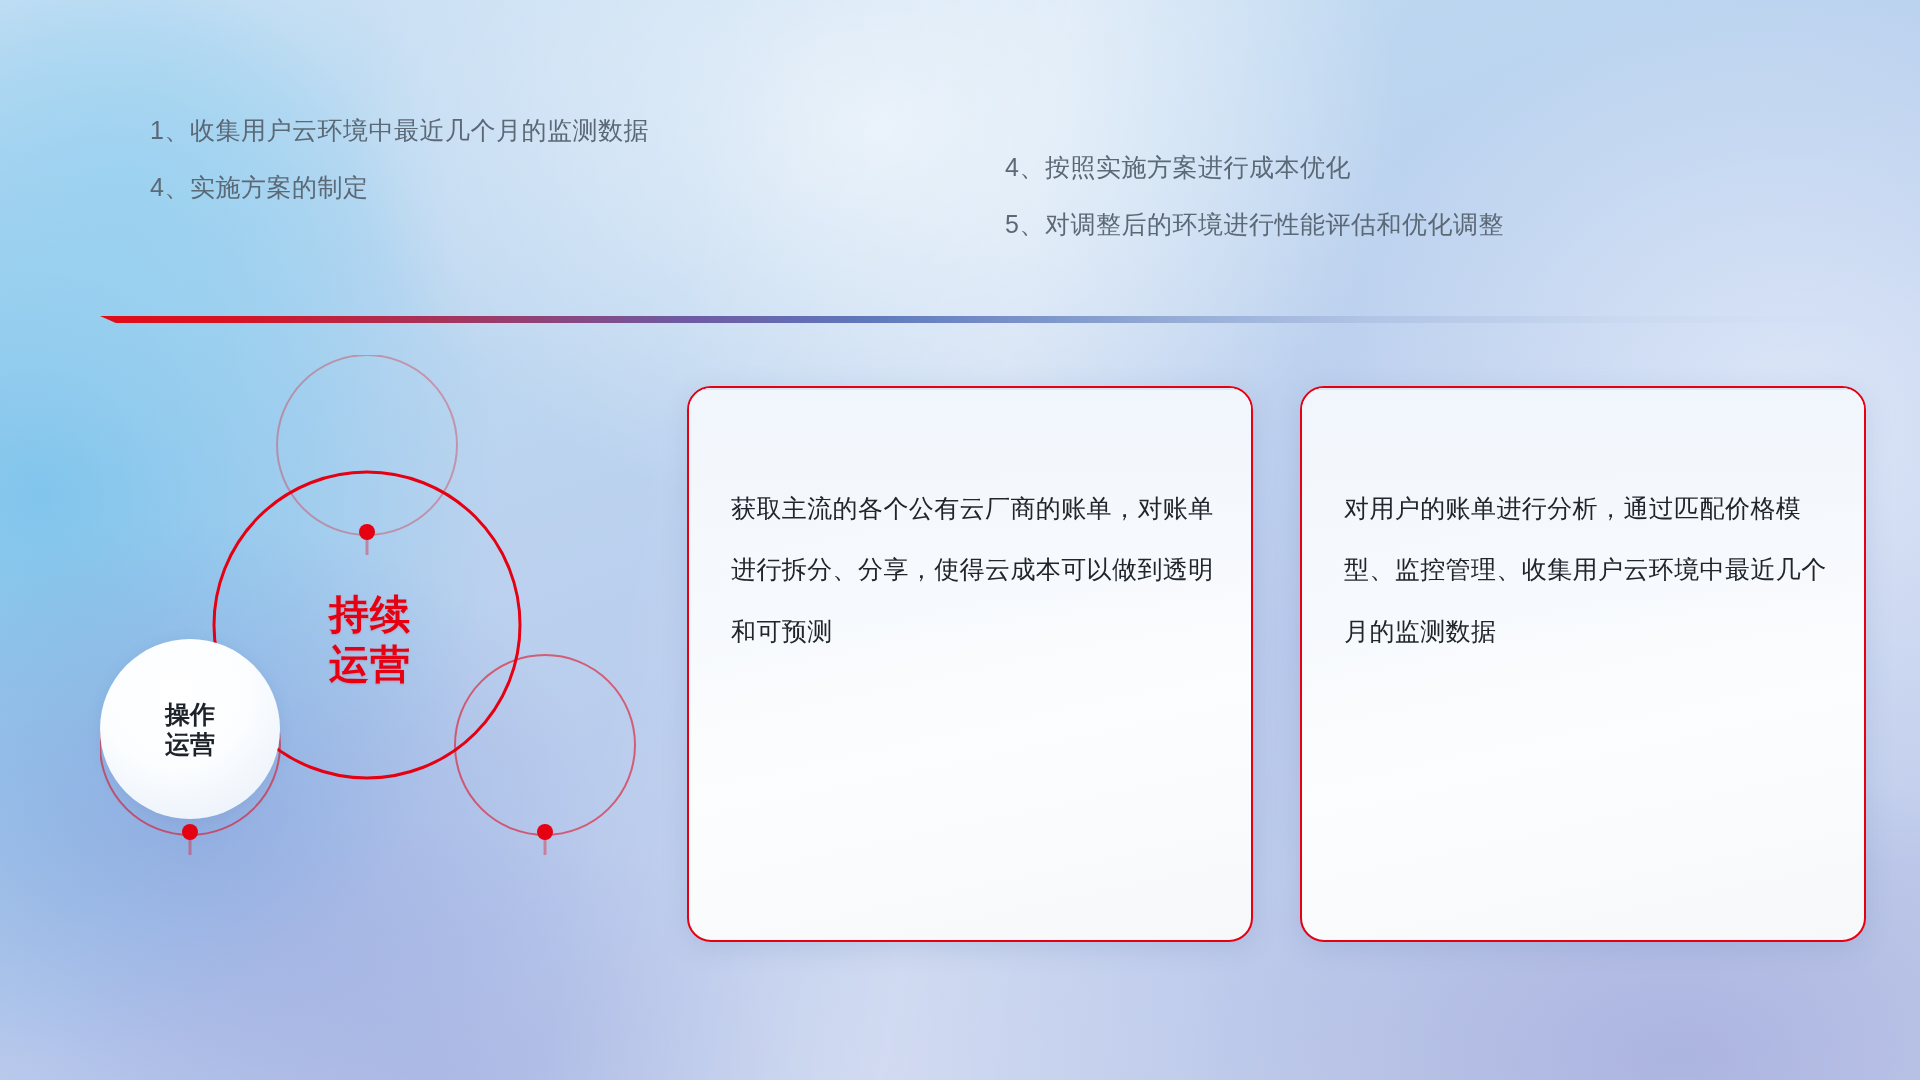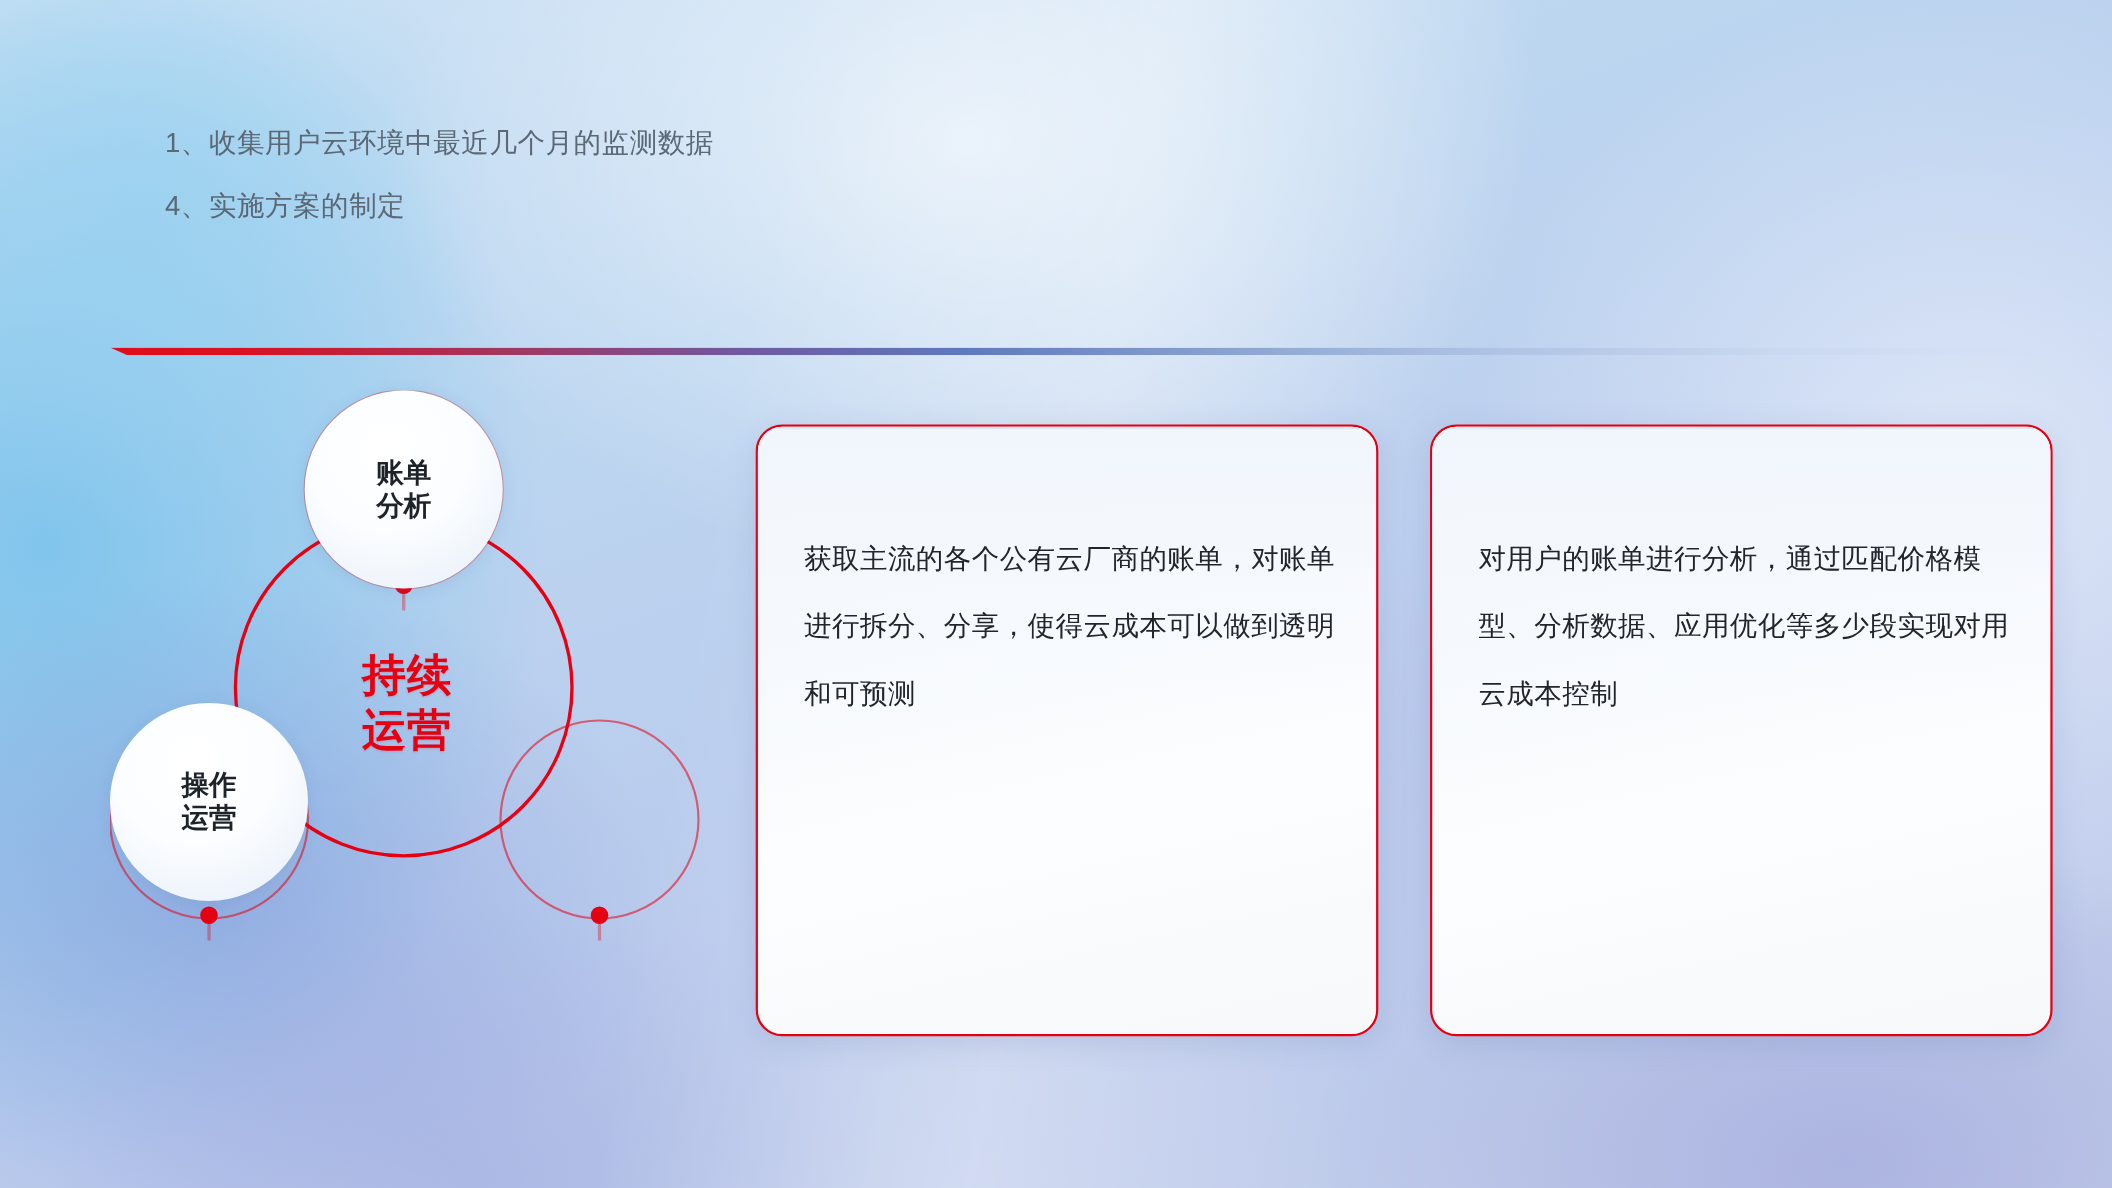--- a/index.html
+++ b/index.html
@@ -188,20 +188,24 @@
   <div class="bg-layer bg-white-right"></div>
   <div class="bg-layer bg-violet-br"></div>
   <div class="bg-layer bg-violet-bl"></div>
   <div class="bg-layer bg-sheen"></div>
 
   <div class="bullets left">
     <div class="bullet-row">1、收集用户云环境中最近几个月的监测数据</div>
     <div class="bullet-row">4、实施方案的制定</div>
   </div>
 
+  <div class="bullets right">
+    <div class="bullet-row">4、按照实施方案进行成本优化</div>
+    <div class="bullet-row">5、对调整后的环境进行性能评估和优化调整</div>
+  </div>
 
   <div class="header-rule"></div>
 
   <div class="venn">
 
     <svg width="540" height="600" viewBox="0 0 540 600">
 
       <circle cx="267" cy="270" r="153" fill="none" stroke="#e50012" stroke-width="3"></circle>
 
       <circle cx="267" cy="90" r="90" fill="none" stroke="rgba(229,0,18,0.30)" stroke-width="2"></circle>
@@ -210,26 +214,20 @@
 
       <line x1="267" y1="177" x2="267" y2="200" stroke="rgba(229,0,18,0.35)" stroke-width="3"></line>
       <line x1="90" y1="477" x2="90" y2="500" stroke="rgba(229,0,18,0.35)" stroke-width="3"></line>
       <line x1="445" y1="477" x2="445" y2="500" stroke="rgba(229,0,18,0.35)" stroke-width="3"></line>
 
       <circle cx="267" cy="177" r="8" fill="#e50012"></circle>
       <circle cx="90" cy="477" r="8" fill="#e50012"></circle>
       <circle cx="445" cy="477" r="8" fill="#e50012"></circle>
     </svg>
 
-    <div class="venn-bubble bubble-top">
-      <div>
-        <div>账单</div>
-        <div>分析</div>
-      </div>
-    </div>
 
     <div class="venn-bubble bubble-left">
       <div>
         <div>操作</div>
         <div>运营</div>
       </div>
     </div>
 
 
     <div class="venn-center">
@@ -241,17 +239,17 @@
   <div class="card card-1">
     <div class="card-fade"></div>
     <div class="card-topline"></div>
     <div class="card-body">获取主流的各个公有云厂商的账单，对账单进行拆分、分享，使得云成本可以做到透明和可预测</div>
 
   </div>
 
   <div class="card card-2">
     <div class="card-fade"></div>
     <div class="card-topline"></div>
-    <div class="card-body">对用户的账单进行分析，通过匹配价格模型、分析数据、应用优化等多少段实现对用云成本控制</div>
+    <div class="card-body">对用户的账单进行分析，通过匹配价格模型、监控管理、收集用户云环境中最近几个月的监测数据</div>
 
   </div>
 
 </div>
 
 </body></html>

